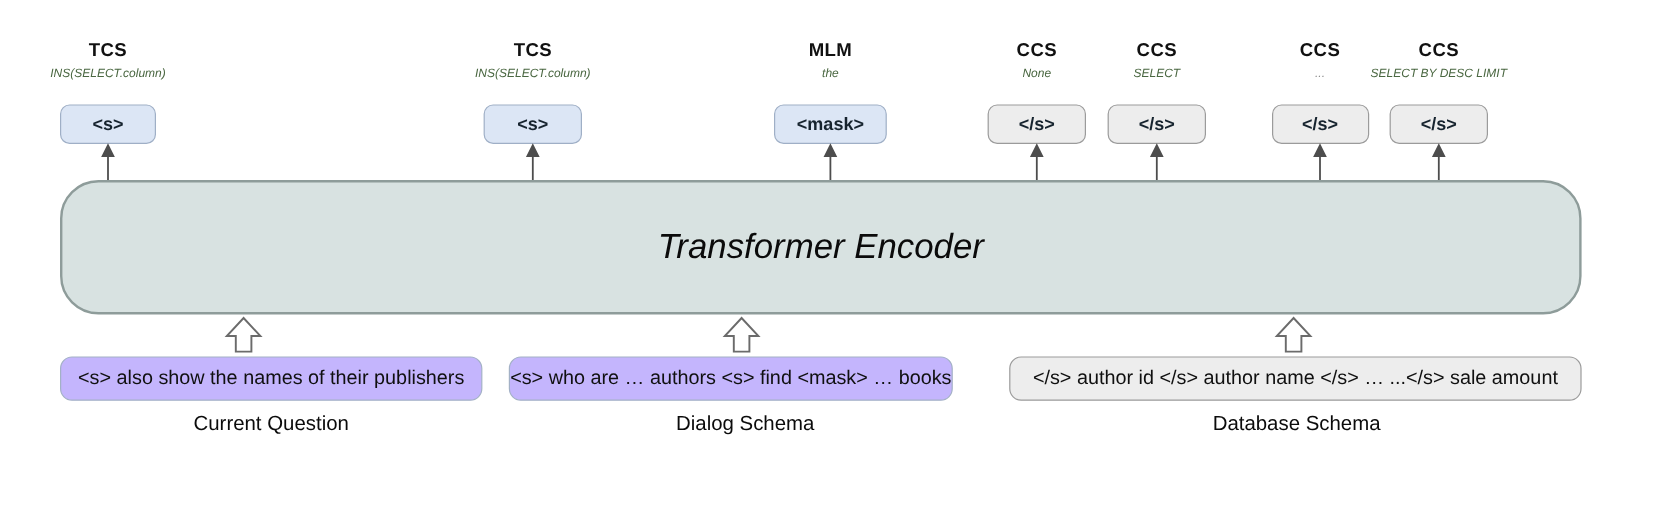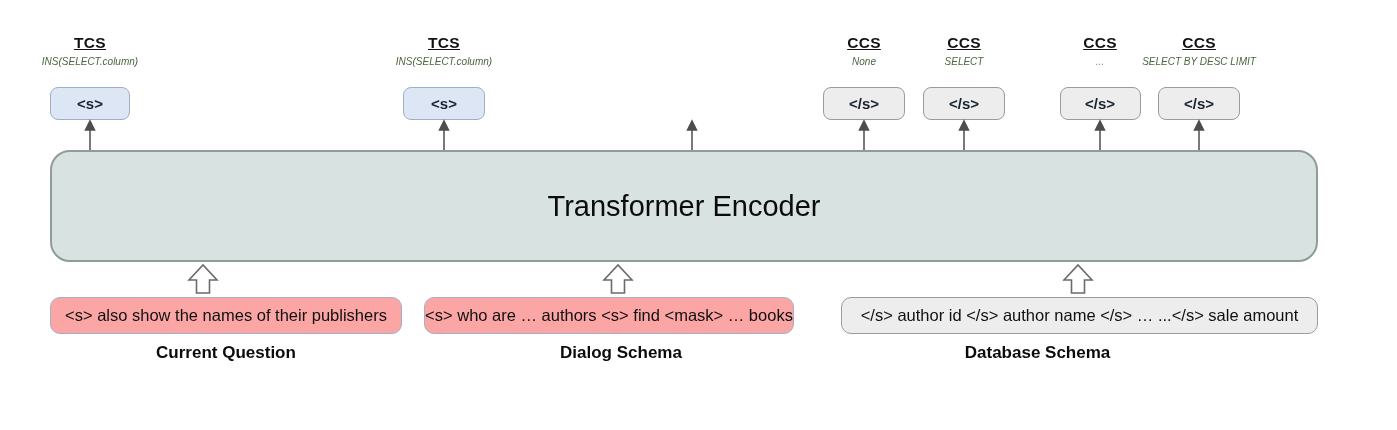--- a/index.html
+++ b/index.html
@@ -2,67 +2,72 @@
 <html><head>
 <meta charset="utf-8">
 <style>
   html,body { margin:0; padding:0; background:#ffffff; }
   .canvas {
     position:relative; width:1397px; height:430px; background:#ffffff;
     font-family:"Liberation Sans", sans-serif; overflow:hidden;
   }
   
   .col { position:absolute; top:32px; width:170px; display:flex; flex-direction:column; align-items:center; }
-  .task { font-size:15.5px; font-weight:bold; color:#111; line-height:21px; letter-spacing:.3px;text-decoration:underline; }
+  .task { font-size:15.5px; font-weight:bold; color:#111; line-height:21px; letter-spacing:.3px; }
   .pred { font-size:10px; font-style:italic; color:#4a6741; line-height:17px; white-space:nowrap; }
   .pred--muted { color:#8a8a8a; }
   .tok {
     margin-top:17px; height:33px; display:flex; align-items:center; justify-content:center;
     border-radius:8px; font-size:15px; font-weight:bold; color:#16232e;
     box-sizing:border-box;
   }
   .tok--blue { background:#dce6f5; border:1.6px solid #9fafc6; }
   .tok--gray { background:#ededed; border:1.6px solid #9b9b9b; }
   
   .encoder {
     position:absolute; left:50px; top:150px; width:1268px; height:112px;
-    background:#d8e2e1; border:2px solid #8e9c9a; border-radius:20px;
+    background:#d8e2e1; border:2px solid #8e9c9a; border-radius:32px;
     display:flex; align-items:center; justify-content:center;
-    font-size:29px; color:#0b0b0b; box-sizing:border-box;
+    font-size:29px; color:#0b0b0b; box-sizing:border-box;font-style:italic;
   }
   
   .inbox {
     position:absolute; top:297px; height:37px; border-radius:10px;
     display:flex; align-items:center; justify-content:center;
     font-size:16.5px; color:#101010; box-sizing:border-box; white-space:nowrap;
   }
-  .inbox--blue { background:#fca5a5; border:1.6px solid #a3b1c6; }
+  .inbox--blue { background:#c4b5fd; border:1.6px solid #a3b1c6; }
   .inbox--gray { background:#ededed; border:1.6px solid #9b9b9b; }
   .inlabel {
-    position:absolute; top:343px; font-size:17px; font-weight:bold; color:#0b0b0b; text-align:center;
+    position:absolute; top:343px; font-size:17px; font-weight:normal; color:#0b0b0b; text-align:center;
   }
   svg.arrows { position:absolute; left:0; top:0; pointer-events:none; }
 </style>
 </head>
 <body>
 
 <div class="canvas">
 
   <div class="col" style="left:5px">
     <div class="task">TCS</div>
     <div class="pred">INS(SELECT.column)</div>
     <div class="tok tok--blue" style="width:80px">&lt;s&gt;</div>
   </div>
 
   <div class="col" style="left:359px">
     <div class="task">TCS</div>
     <div class="pred">INS(SELECT.column)</div>
     <div class="tok tok--blue" style="width:82px">&lt;s&gt;</div>
   </div>
 
+  <div class="col" style="left:607px">
+    <div class="task">MLM</div>
+    <div class="pred">the</div>
+    <div class="tok tok--blue" style="width:94px">&lt;mask&gt;</div>
+  </div>
 
   <div class="col" style="left:779px">
     <div class="task">CCS</div>
     <div class="pred">None</div>
     <div class="tok tok--gray" style="width:82px">&lt;/s&gt;</div>
   </div>
 
   <div class="col" style="left:879px">
     <div class="task">CCS</div>
     <div class="pred">SELECT</div>
@@ -106,15 +111,15 @@
   </svg>
 
   <div class="encoder">Transformer Encoder</div>
 
   <div class="inbox inbox--blue" style="left:50px;  width:352px">&lt;s&gt; also show the names of their publishers</div>
   <div class="inbox inbox--blue" style="left:424px; width:370px">&lt;s&gt; who are … authors &lt;s&gt; find &lt;mask&gt; … books</div>
   <div class="inbox inbox--gray" style="left:841px; width:477px">&lt;/s&gt; author id &lt;/s&gt; author name &lt;/s&gt; … ...&lt;/s&gt; sale amount</div>
 
   <div class="inlabel" style="left:50px;  width:352px">Current Question</div>
   <div class="inlabel" style="left:412px; width:418px">Dialog Schema</div>
-  <div class="inlabel" style="left:798px; width:479px">Database Schema</div>
+  <div class="inlabel" style="left:841px; width:479px">Database Schema</div>
 
 </div>
 
 </body></html>

